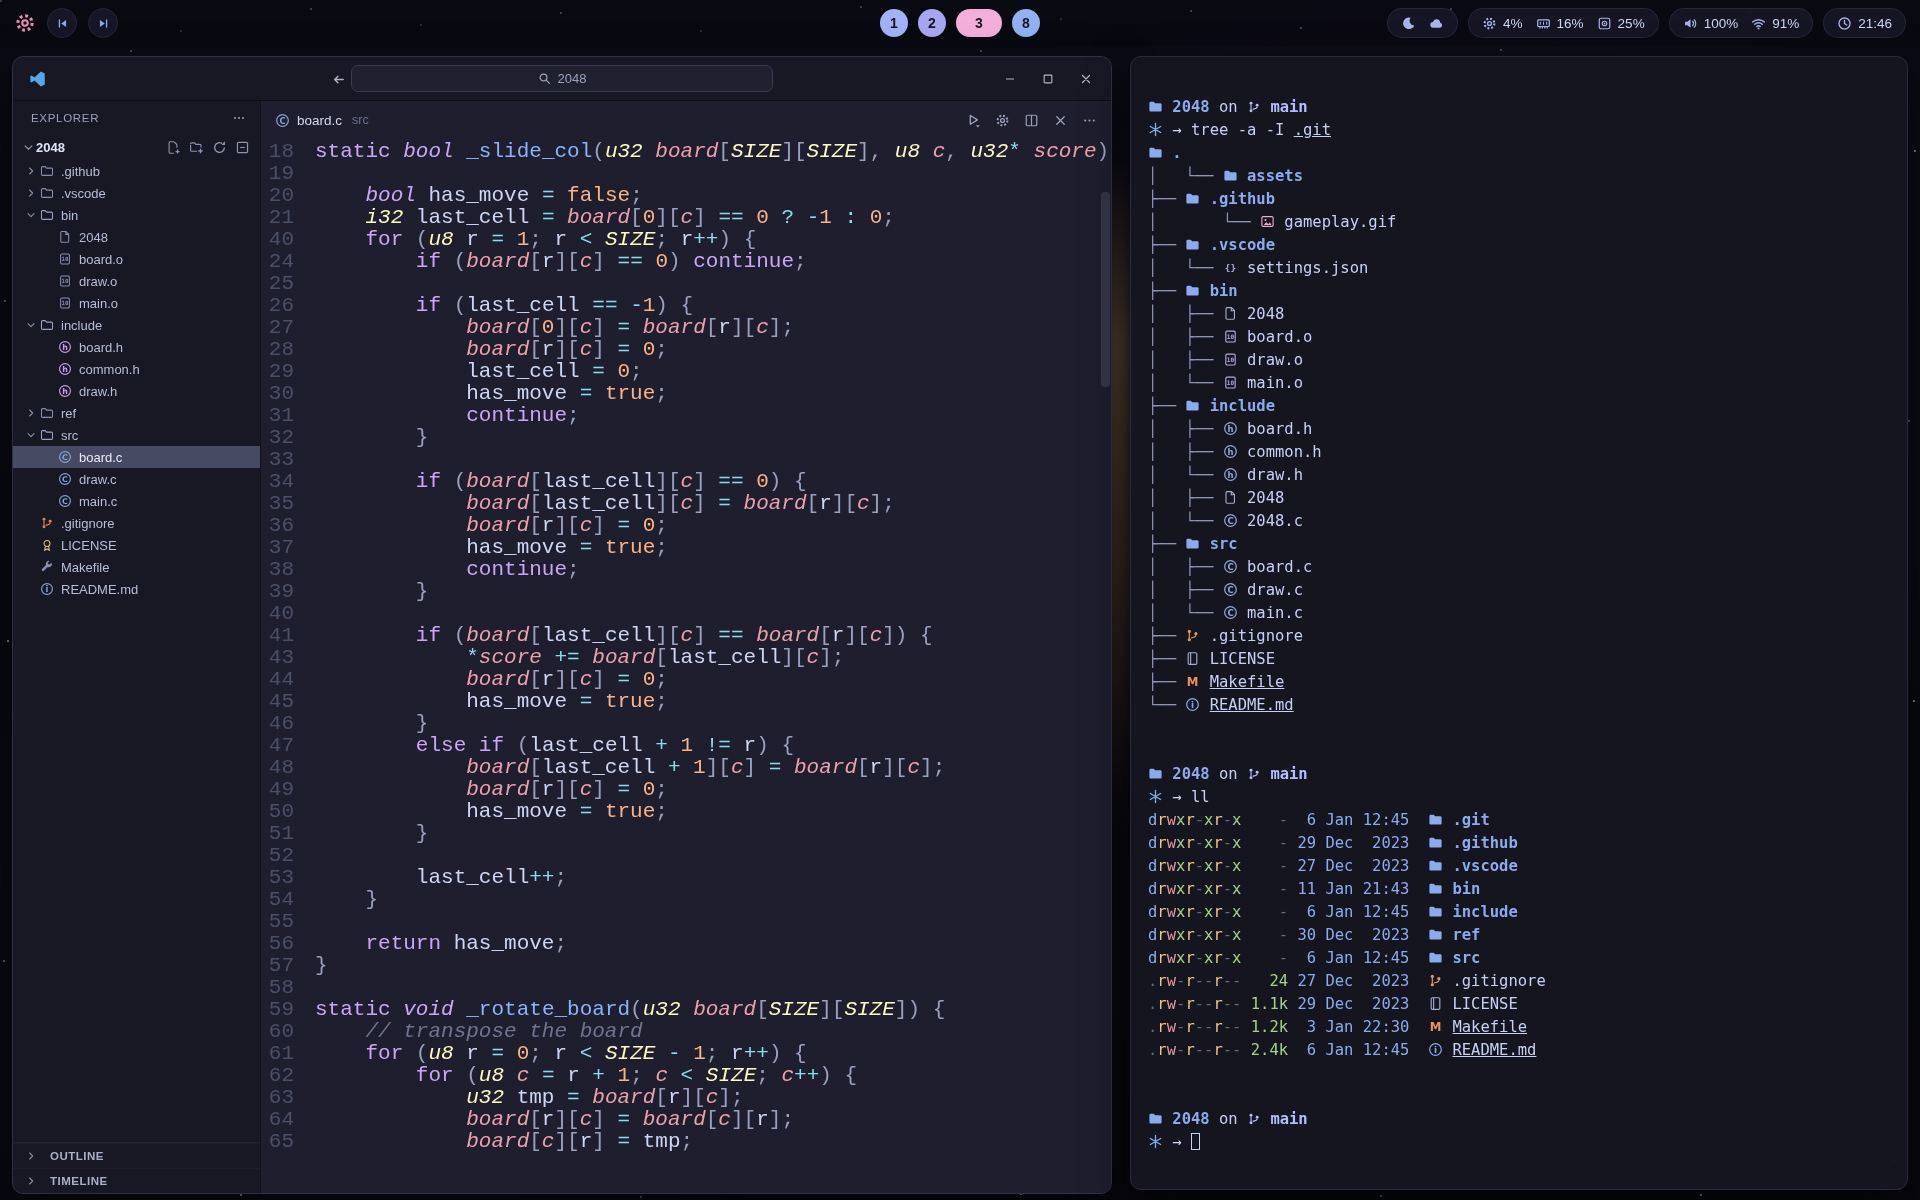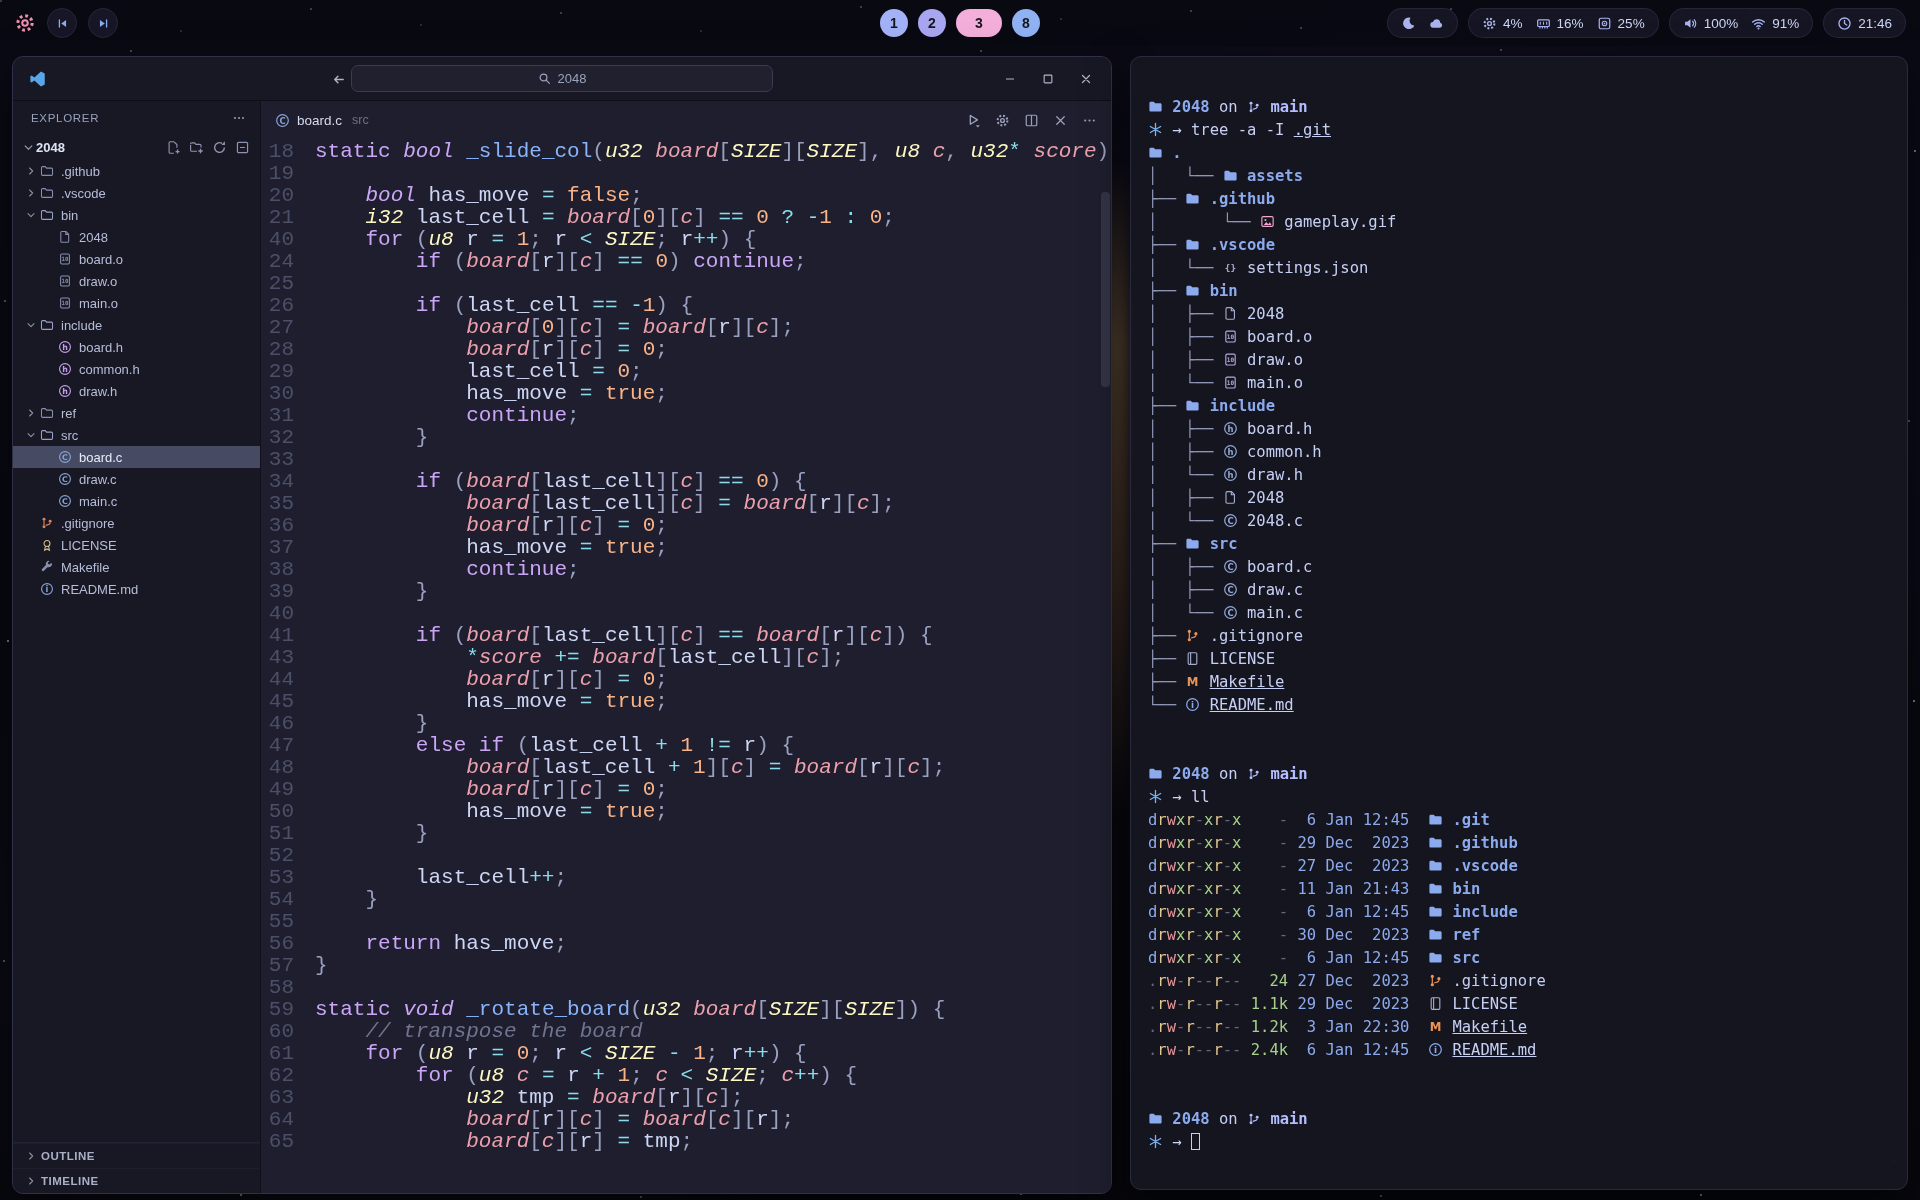--- a/index.html
+++ b/index.html
@@ -54,21 +54,21 @@
 .chev{width:15px;display:inline-flex;justify-content:center;color:#8a90a8;flex:none}
 .chev svg{transition:none}
 .chev.down svg{transform:rotate(90deg)}
 .chev.none{visibility:hidden}
 #explorer-tree{overflow:hidden}
 .trow{display:flex;align-items:center;height:22px;font-size:13px;color:#b6bdd8;cursor:pointer}
 .trow.sel{background:#464a63;color:#e8ecf8}
 .ticon{width:18px;margin-right:5px;display:inline-flex;justify-content:center;flex:none}
 .tlabel{white-space:nowrap}
 .side-bottom{margin-top:auto;border-top:1px solid #232336}
-.panel-row{height:25px;display:flex;align-items:center;gap:3px;padding-left:10px;color:#a9b0c8;font-size:11.5px;font-weight:bold;letter-spacing:.5px;cursor:pointer;border-top:1px solid #1d1d2c}
+.panel-row{height:25px;display:flex;align-items:center;gap:12px;padding-left:10px;color:#a9b0c8;font-size:11.5px;font-weight:bold;letter-spacing:.5px;cursor:pointer;border-top:1px solid #1d1d2c}
 
 .emain{flex:1;display:flex;flex-direction:column;position:relative;min-width:0;background:#1e1e2e}
 .tabrow{height:38px;flex:none;display:flex;align-items:center;padding:0 14px}
 .tab-file{font-size:13.5px;color:#d6dcf0;margin-left:7px;cursor:pointer}
 .tab-folder{font-size:12.5px;color:#6b7089;margin-left:10px}
 .tab-actions{margin-left:auto;display:flex;gap:14px;color:#9aa1b8}
 .tab-actions span{display:flex;cursor:pointer}
 .codearea{flex:1;overflow:hidden;padding-top:2px}
 .cl{display:flex;height:22px;line-height:22px;font-family:Liberation Mono, monospace;font-size:21px}
 .ln{width:54px;flex:none;text-align:right;padding-right:21px;color:#4b5068}

